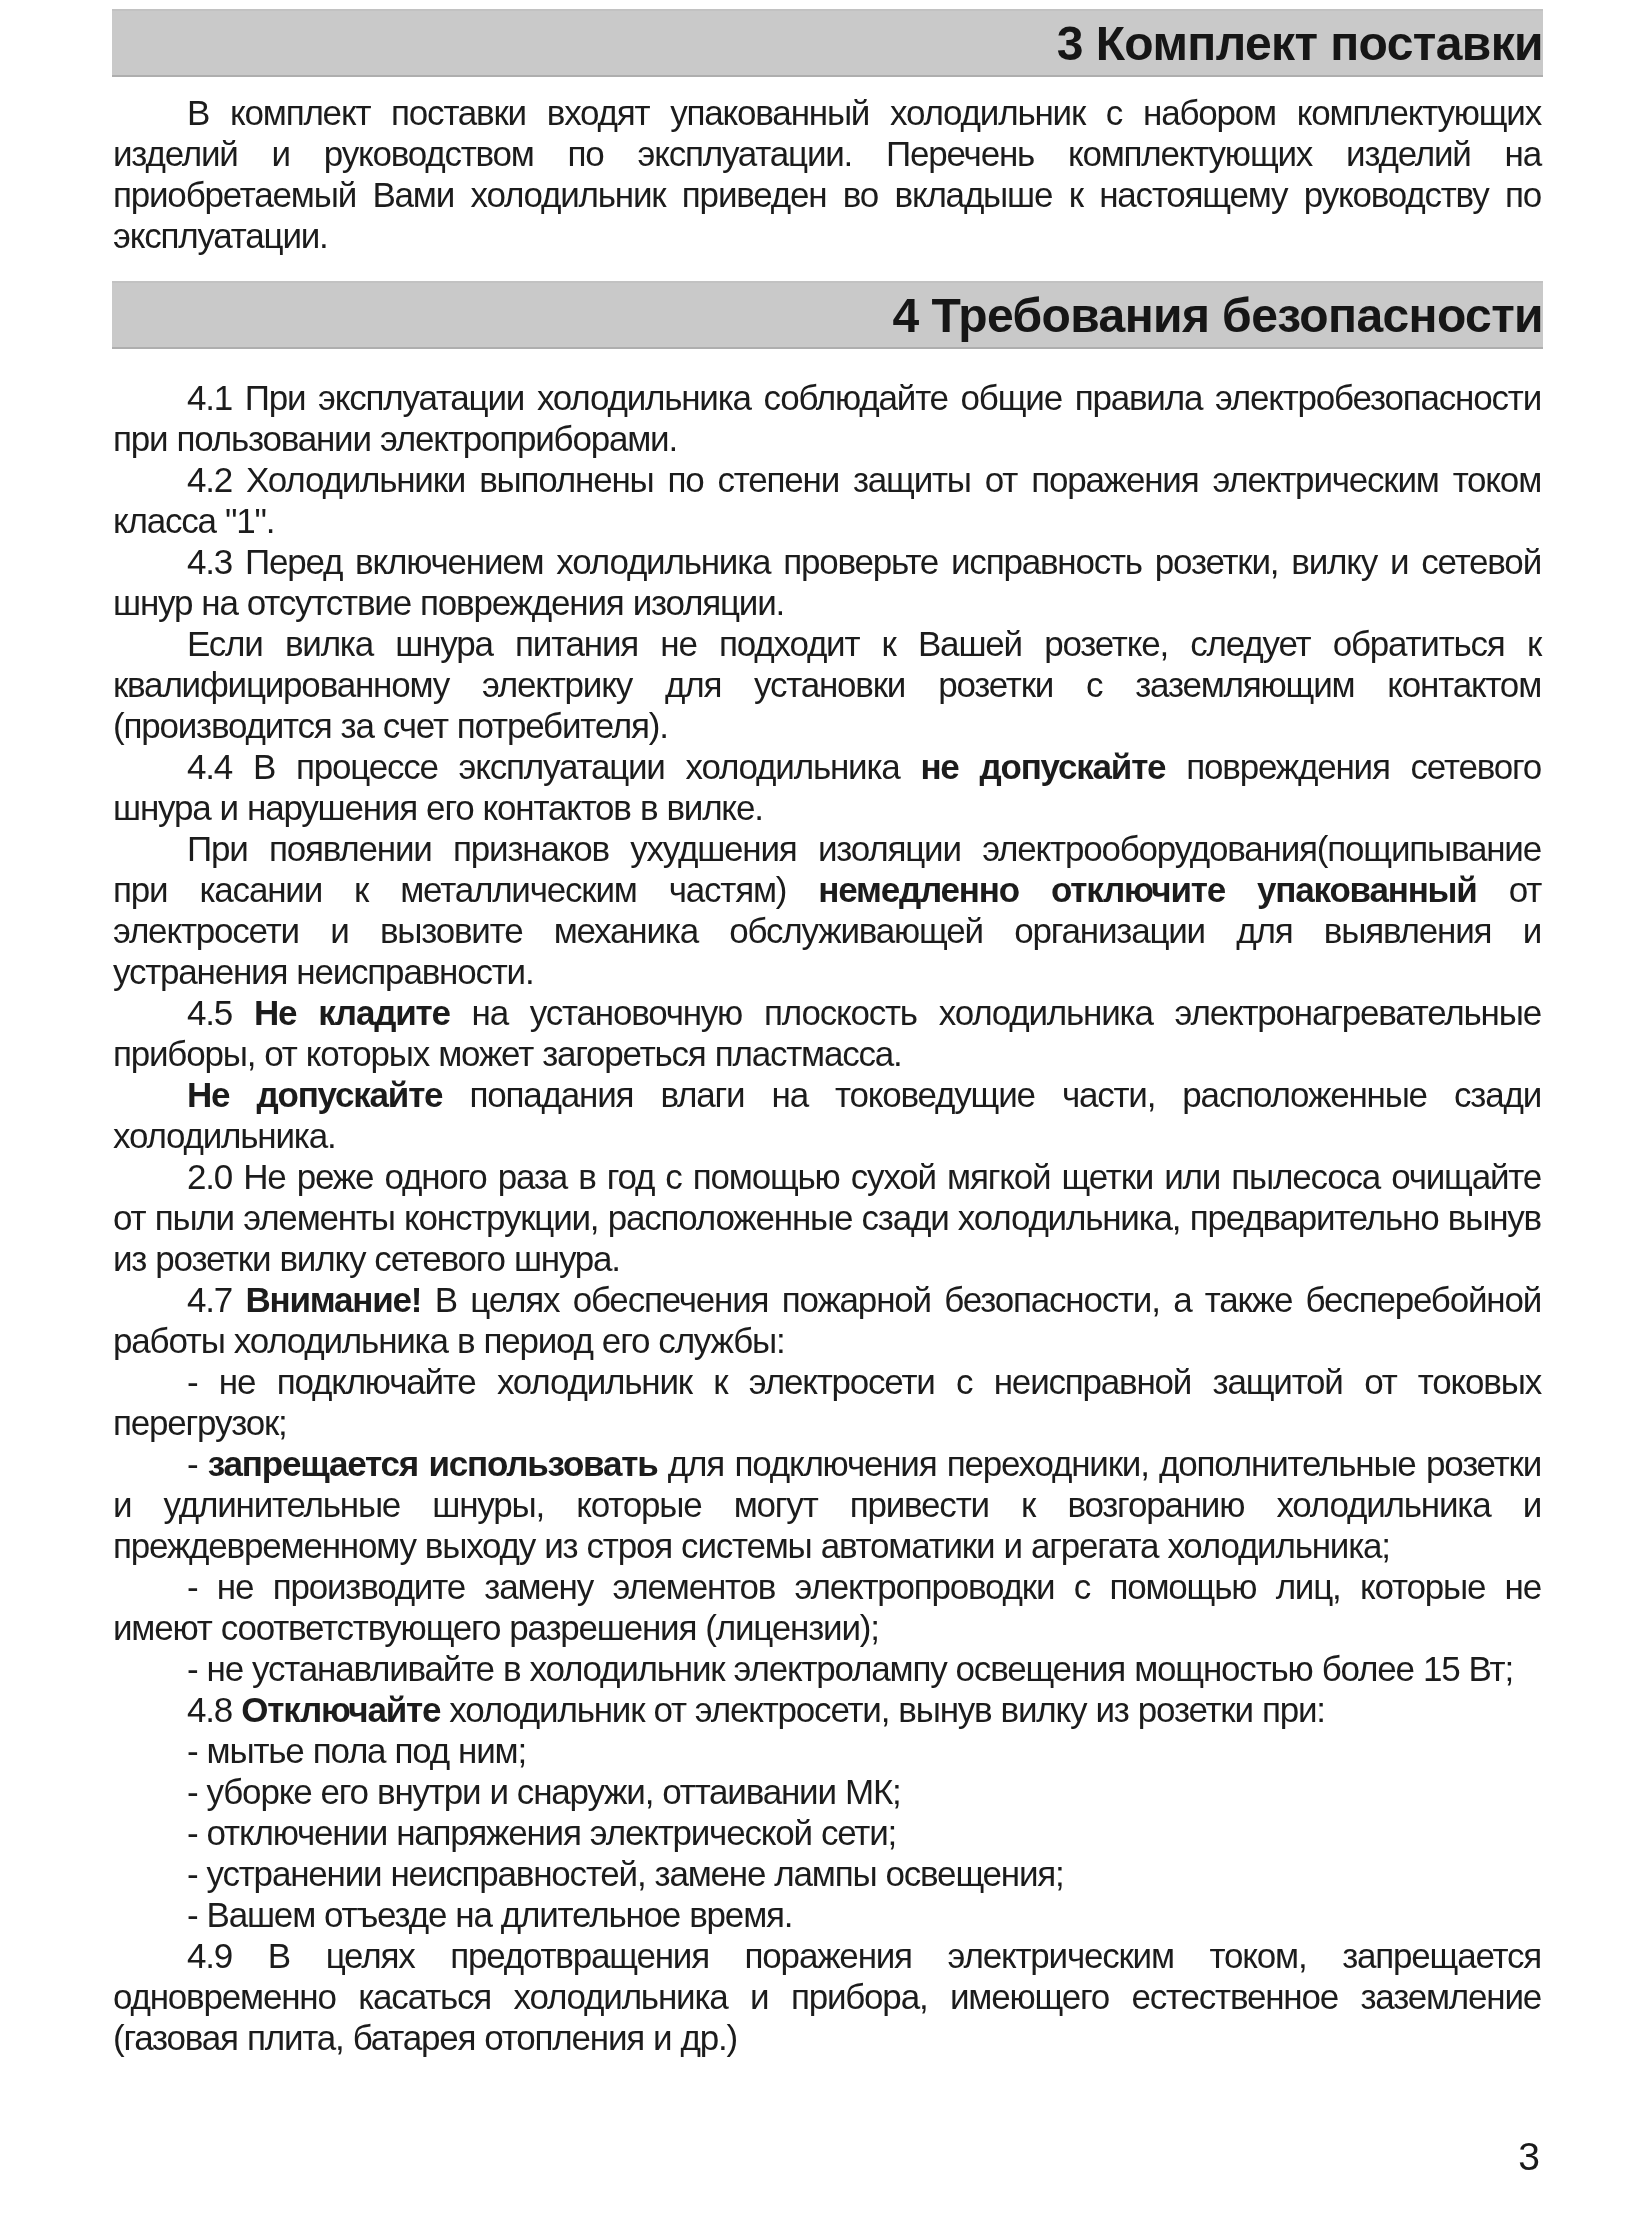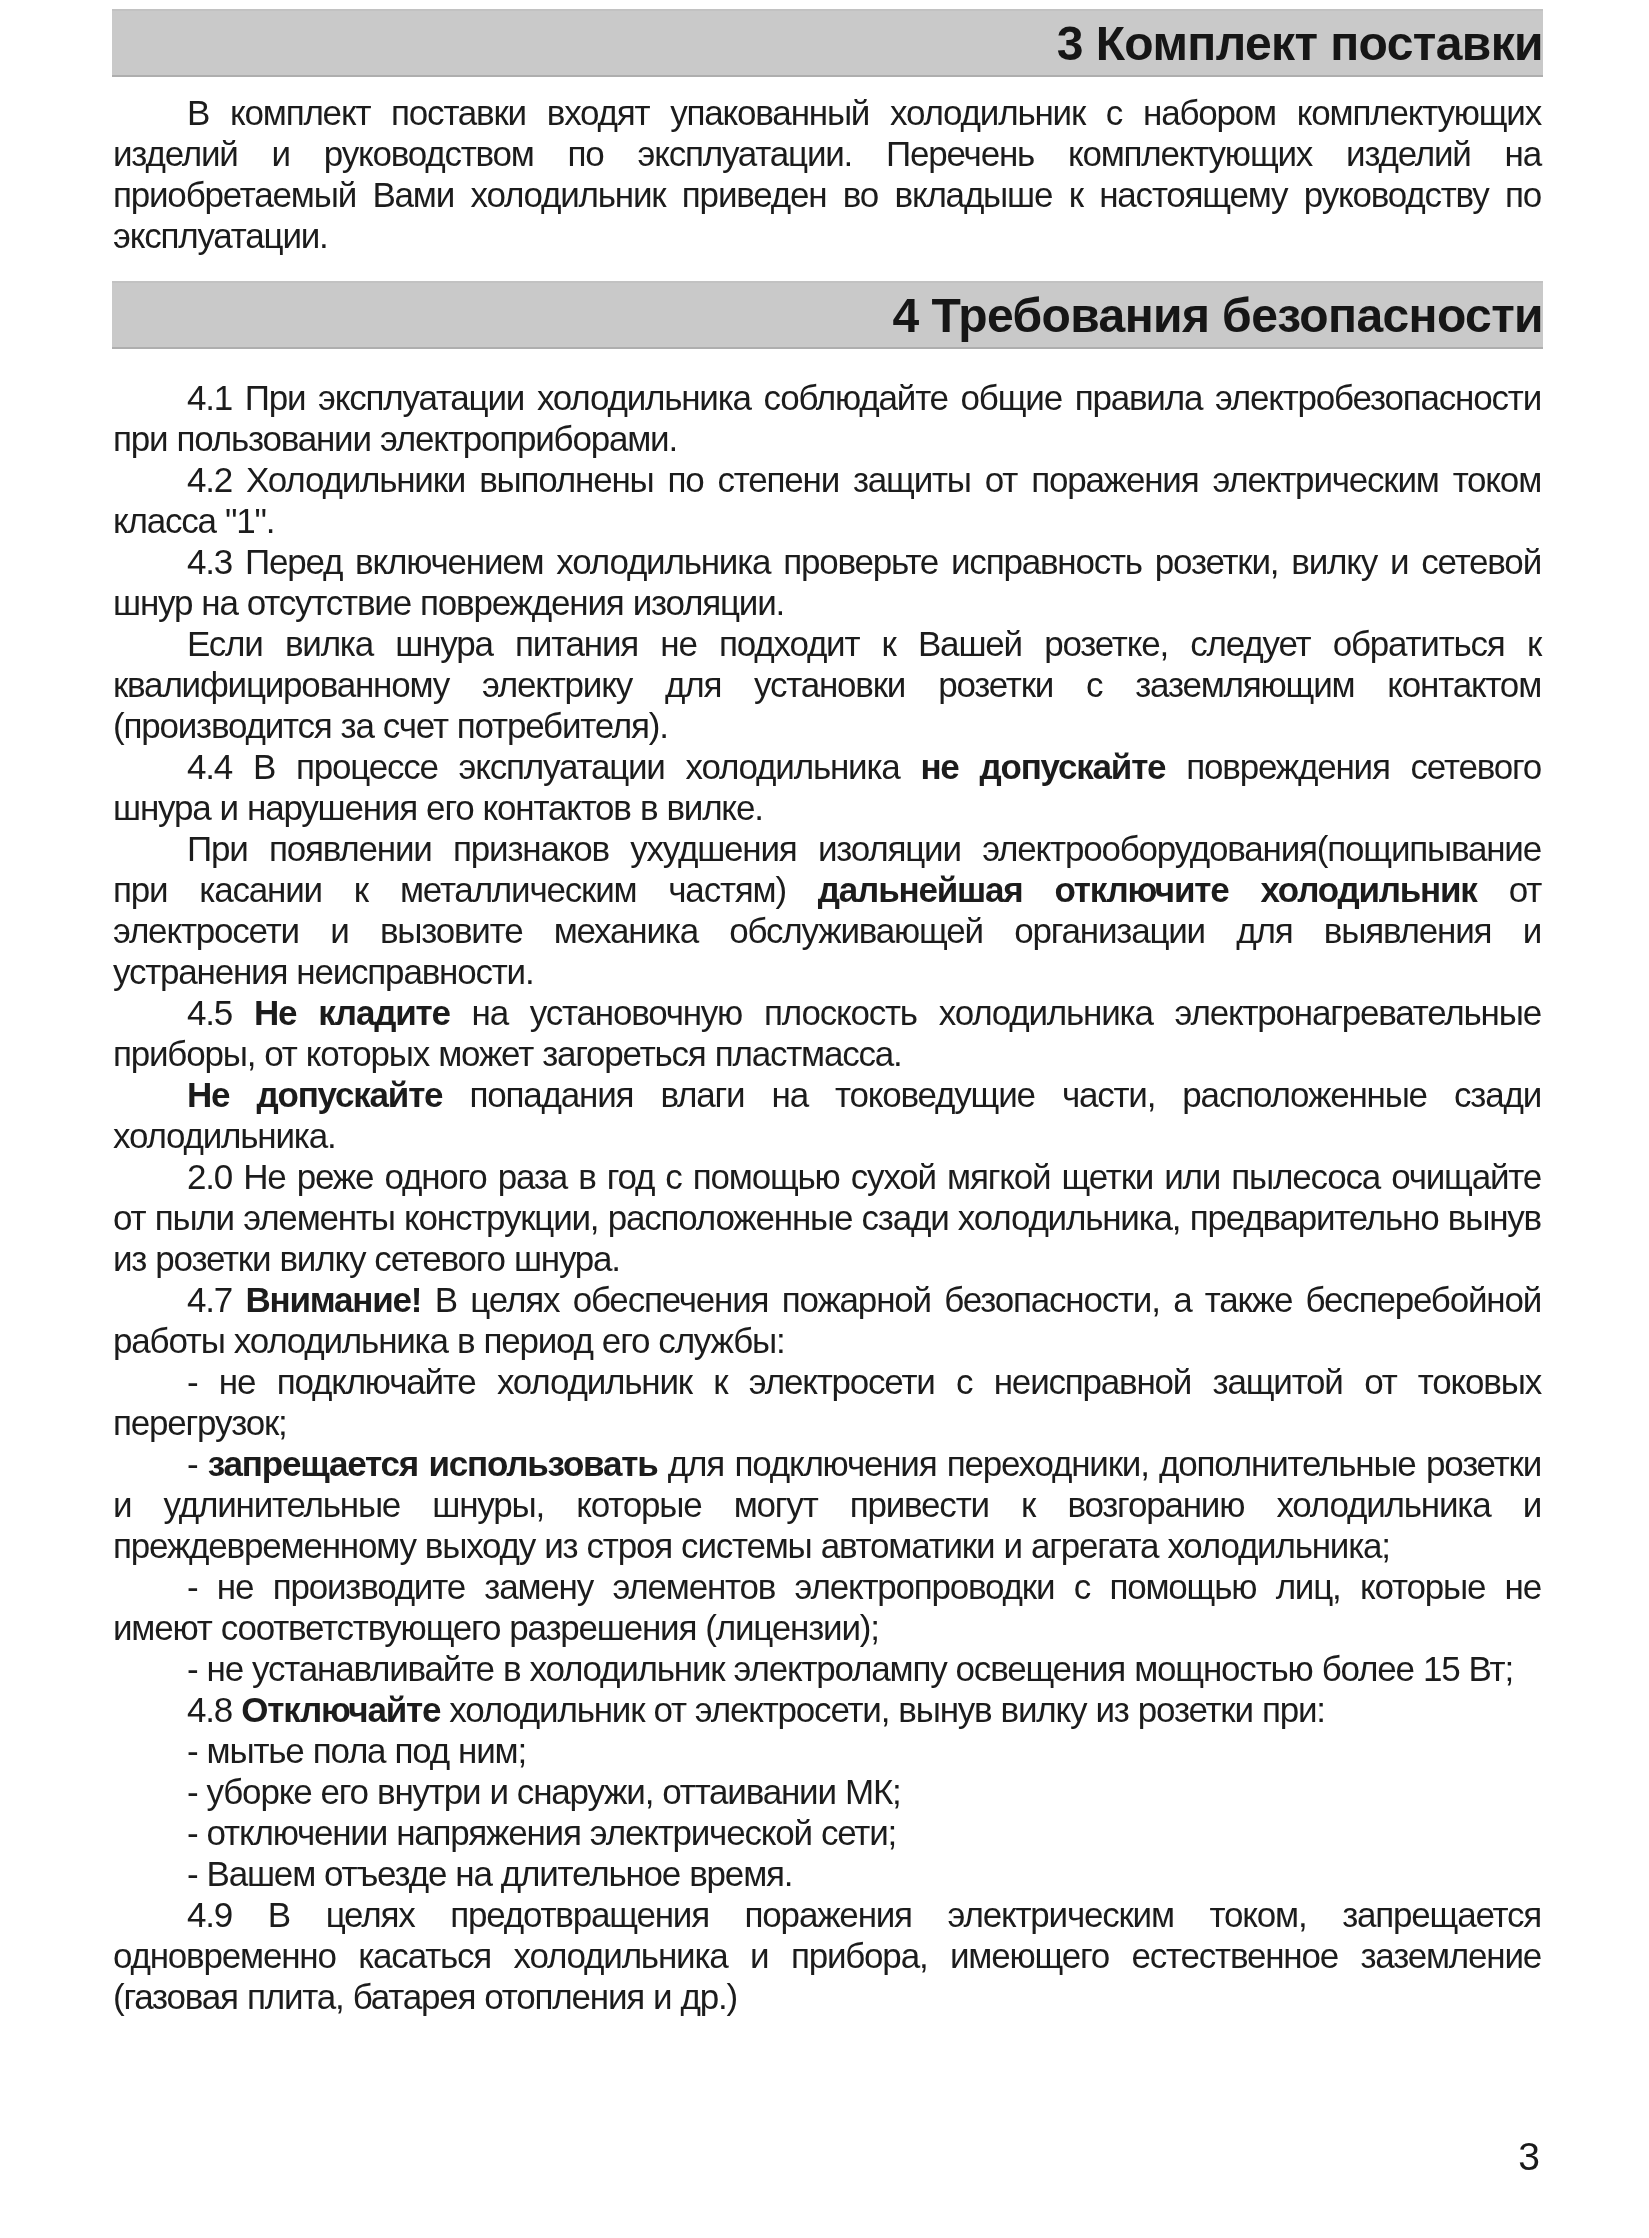--- a/index.html
+++ b/index.html
@@ -86,33 +86,34 @@
   <div class="banner">
     <span class="banner-title">4 Требования безопасности</span>
   </div>
 
   <div class="section-body body-4">
       <p class="para"><span>4.1 При эксплуатации холодильника соблюдайте общие правила электробезопасности при пользовании электроприборами.</span></p>
       <p class="para"><span>4.2 Холодильники выполнены по степени защиты от поражения электрическим током класса "1".</span></p>
       <p class="para"><span>4.3 Перед включением холодильника проверьте исправность розетки, вилку и сетевой шнур на отсутствие повреждения изоляции.</span></p>
       <p class="para"><span>Если вилка шнура питания не подходит к Вашей розетке, следует обратиться к квалифицированному электрику для установки розетки с заземляющим контактом (производится за счет потребителя).</span></p>
       <p class="para"><span>4.4 В процессе эксплуатации холодильника </span><b>не допускайте</b><span> повреждения сетевого шнура и нарушения его контактов в вилке.</span></p>
-      <p class="para"><span>При появлении признаков ухудшения изоляции электрооборудования(пощипывание при касании к металлическим частям) </span><b>дальнейшая отключите холодильник</b><span> от электросети и вызовите механика обслуживающей организации для выявления и устранения неисправности.</span></p>
+      <p class="para"><span>При появлении признаков ухудшения изоляции электрооборудования(пощипывание при касании к металлическим частям) </span><b>немедленно отключите упакованный</b><span> от электросети и вызовите механика обслуживающей организации для выявления и устранения неисправности.</span></p>
       <p class="para"><span>4.5 </span><b>Не кладите</b><span> на установочную плоскость холодильника электронагревательные приборы, от которых может загореться пластмасса.</span></p>
       <p class="para"><b>Не допускайте</b><span> попадания влаги на токоведущие части, расположенные сзади холодильника.</span></p>
       <p class="para"><span>2.0 Не реже одного раза в год с помощью сухой мягкой щетки или пылесоса очищайте от пыли элементы конструкции, расположенные сзади холодильника, предварительно вынув из розетки вилку сетевого шнура.</span></p>
       <p class="para"><span>4.7 </span><b>Внимание!</b><span> В целях обеспечения пожарной безопасности, а также бесперебойной работы холодильника в период его службы:</span></p>
       <p class="para"><span>- не подключайте холодильник к электросети с неисправной защитой от токовых перегрузок;</span></p>
       <p class="para"><span>- </span><b>запрещается использовать</b><span> для подключения переходники, дополнительные розетки и удлинительные шнуры, которые могут привести к возгоранию холодильника и преждевременному выходу из строя системы автоматики и агрегата холодильника;</span></p>
       <p class="para"><span>- не производите замену элементов электропроводки с помощью лиц, которые не имеют соответствующего разрешения (лицензии);</span></p>
       <p class="para"><span>- не устанавливайте в холодильник электролампу освещения мощностью более 15 Вт;</span></p>
       <p class="para"><span>4.8 </span><b>Отключайте</b><span> холодильник от электросети, вынув вилку из розетки при:</span></p>
       <p class="para"><span>- мытье пола под ним;</span></p>
       <p class="para"><span>- уборке его внутри и снаружи, оттаивании МК;</span></p>
       <p class="para"><span>- отключении напряжения электрической сети;</span></p>
+      <p class="para"><span>- устранении неисправностей, замене лампы освещения;</span></p>
       <p class="para"><span>- Вашем отъезде на длительное время.</span></p>
       <p class="para"><span>4.9 В целях предотвращения поражения электрическим током, запрещается одновременно касаться холодильника и прибора, имеющего естественное заземление (газовая плита, батарея отопления и др.)</span></p>
     </div>
 
   <div class="page-number">3</div>
 
 </div>
 
 
 </body></html>

